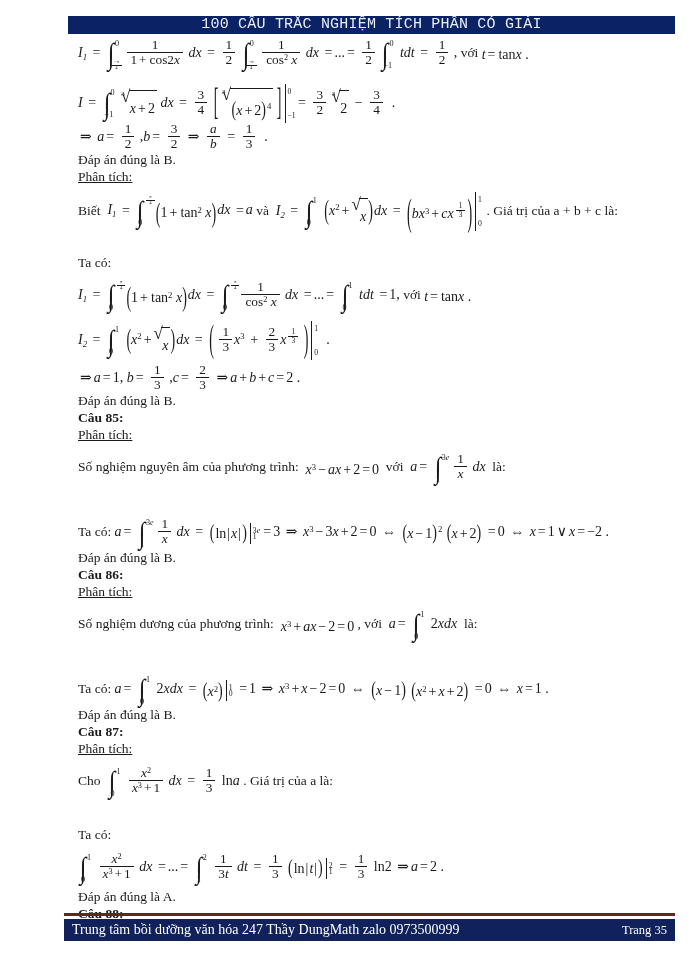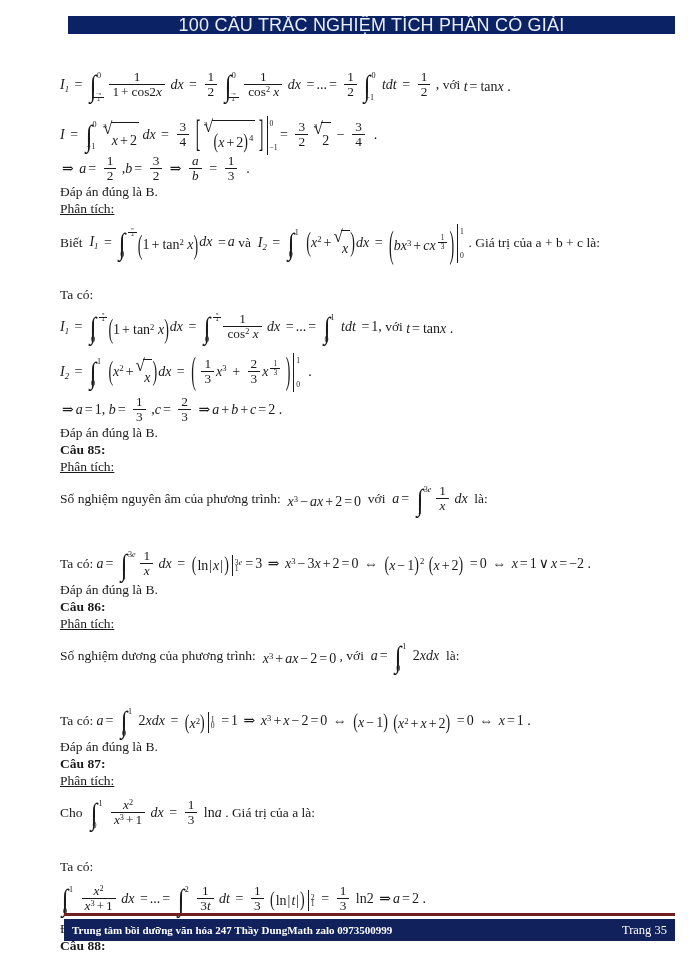--- a/index.html
+++ b/index.html
@@ -25,22 +25,22 @@
 
   
   .header-bar {
     position: absolute;
     left: 68px;
     top: 16px;
     width: 607px;
     height: 18px;
     background: #0b2265;
     color: #e9eef7;
-    font-family: Liberation Sans, sans-serif;
-    font-size: 18px;
+    font-family: Liberation Mono, monospace;
+    font-size: 15px;
     line-height: 18px;
     text-align: center;
     letter-spacing: 0.2px;
     white-space: nowrap;
     overflow: hidden;
   }
 
   
   .footer-rule {
     position: absolute;
@@ -56,41 +56,40 @@
     top: 919px;
     width: 611px;
     height: 22px;
     background: #10215c;
     color: #ffffff;
   }
   .footer-bar .f-left {
     position: absolute;
     left: 8px;
     top: 2px;
-    font-size: 11px;
+    font-size: 14px;
     line-height: 18px;
-    font-weight: bold;
+    font-weight: normal;
     white-space: nowrap;
   }
   .footer-bar .f-right {
     position: absolute;
     right: 8px;
     top: 2px;
     font-size: 12.5px;
     line-height: 18px;
     white-space: nowrap;
   }
 
   
   .content {
     position: absolute;
-    left: 60px;
+    left: 78px;
     top: 36px;
     width: 600px;
-    margin-top: 32px;
   }
   .line {
     position: relative;
     font-size: 13.5px;
     line-height: 17px;
     white-space: nowrap;
   }
   .txt { font-size: 13.5px; }
   .bold { font-weight: bold; }
   .ul { text-decoration: underline; }

